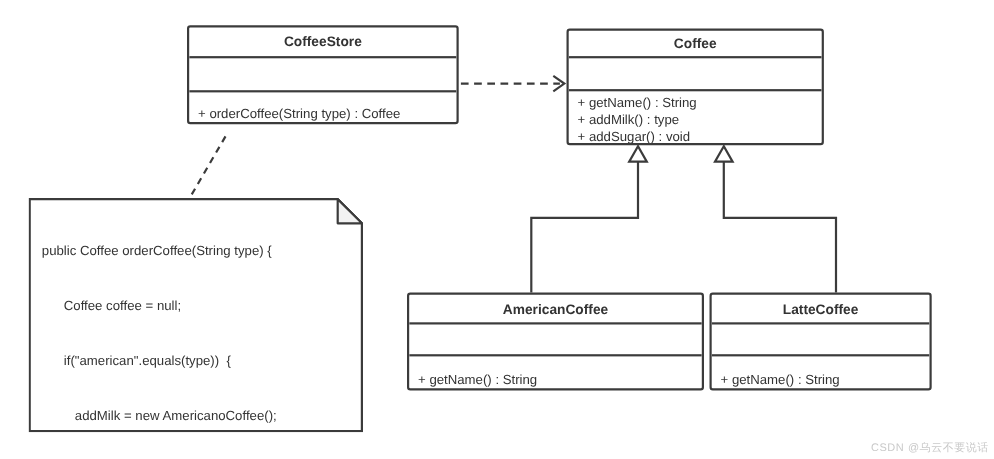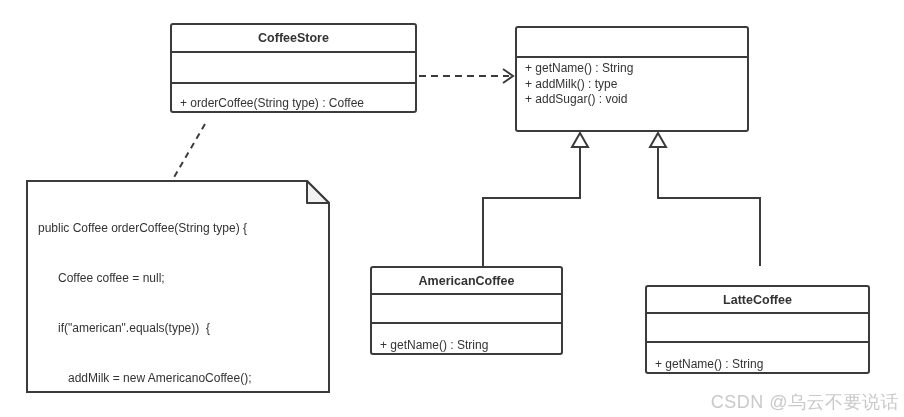--- a/index.html
+++ b/index.html
@@ -54,22 +54,22 @@
 
   
   .pos-coffeestore { left: 170px; top: 23px;  width: 247px; height: 90px; }
   .pos-coffeestore .uml-title { height: 28px; }
   .pos-coffeestore .uml-attrs { height: 31px; }
 
   .pos-coffee { left: 515px; top: 26px; width: 234px; height: 106px; }
   .pos-coffee .uml-title { height: 25px; }
   .pos-coffee .uml-attrs { height: 30px; }
 
-  .pos-american { left: 370px; top: 266px; width: 193px; height: 89px; }
-  .pos-latte    { left: 645px; top: 266px; width: 225px; height: 89px; margin-top: 19px; }
+  .pos-american { left: 370px; top: 266px; width: 270px; height: 89px; }
+  .pos-latte    { left: 645px; top: 266px; width: 202px; height: 89px; }
   .pos-american .uml-title, .pos-latte .uml-title { height: 27px; }
   .pos-american .uml-attrs, .pos-latte .uml-attrs { height: 29px; }
 
   
   .note {
     position: absolute;
     left: 26px; top: 180px;
     width: 252px; height: 213px;
   }
   .note-shape { position: absolute; left: 0; top: 0; }
@@ -78,21 +78,21 @@
     left: 12px; top: 7px;
     font-size: 12px;
     line-height: 16.6px;
     white-space: pre;
     color: #333333;
   }
   .watermark {
     position: absolute;
     right: 5px;
     bottom: 3px;
-    font-size: 18px;
+    font-size: 10px;
     color: #c9c9c9;
     letter-spacing: 0.5px;
   }
 </style>
 </head>
 <body>
 
 <div class="canvas">
 
   <svg class="connectors" viewBox="0 0 904 417" xmlns="http://www.w3.org/2000/svg">
@@ -117,20 +117,21 @@
 
   <div class="uml-class pos-coffeestore">
     <div class="uml-title">CoffeeStore</div>
     <div class="uml-attrs"></div>
     <div class="uml-methods center">
       <div class="m">+ orderCoffee(String type) : Coffee</div>
     </div>
   </div>
 
   <div class="uml-class pos-coffee">
+    <div class="uml-title">Coffee</div>
     <div class="uml-attrs"></div>
     <div class="uml-methods multi">
       <div class="m">+ getName() : String</div>
       <div class="m">+ addMilk() : type</div>
       <div class="m">+ addSugar() : void</div>
     </div>
   </div>
 
   <div class="uml-class pos-american">
     <div class="uml-title">AmericanCoffee</div>

